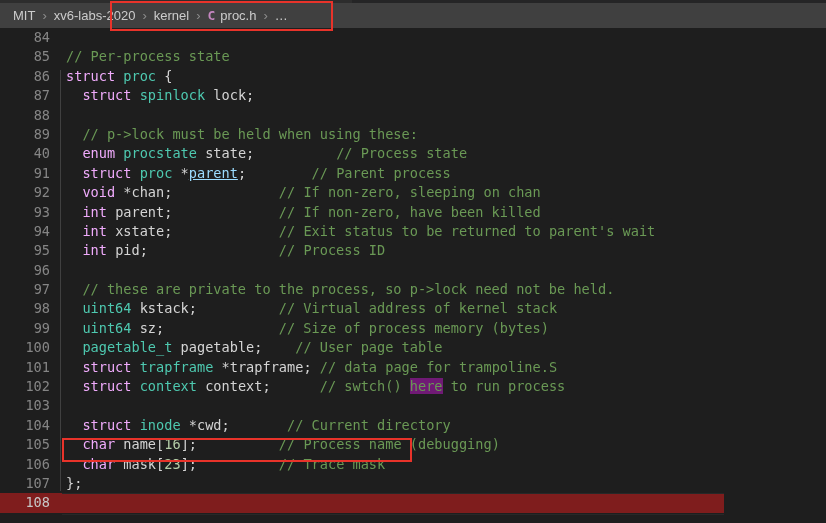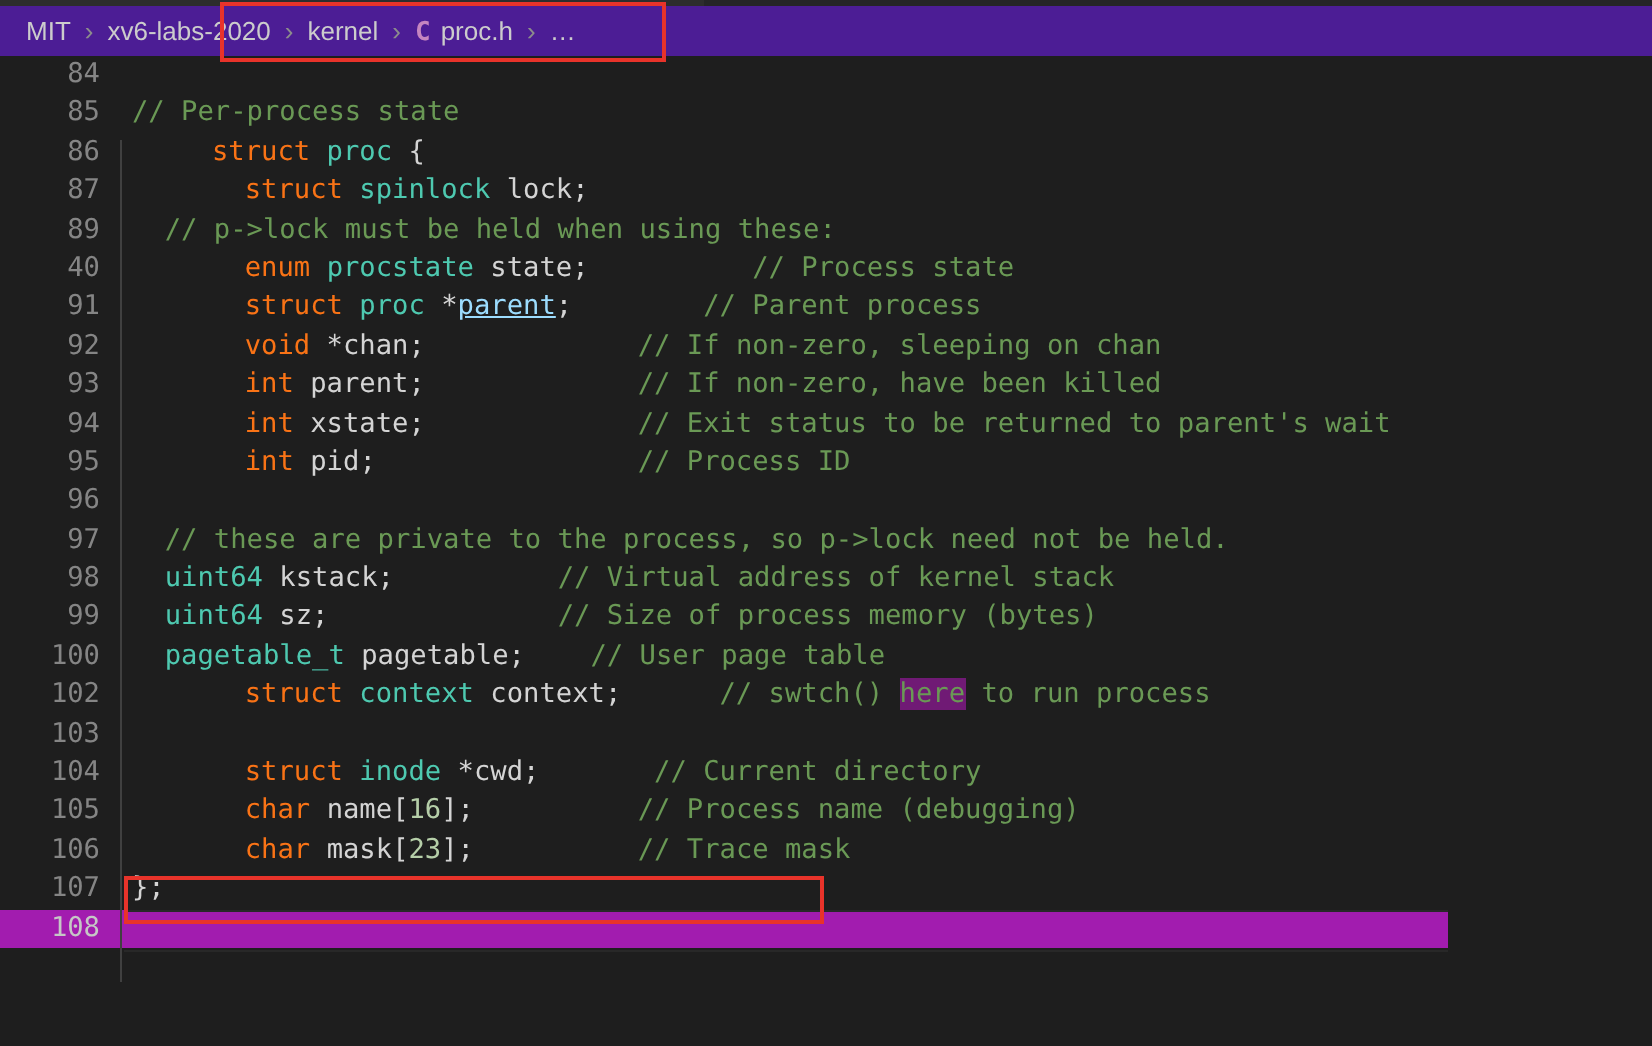--- a/index.html
+++ b/index.html
@@ -33,21 +33,21 @@
     height: 3px;
     background: #2d2d2d;
   }
 
   
   .breadcrumb {
     position: absolute;
     top: 3px; left: 0;
     width: 826px;
     height: 25px;
-    background: #4c1d95;
+    background: #404040;
     display: flex;
     align-items: center;
     padding-left: 12px;
     font-family: "Liberation Sans", sans-serif;
     font-size: 13px;
     color: #a9a9a9;
     white-space: nowrap;
   }
   .crumb {
     color: #cccccc;
@@ -85,21 +85,21 @@
   }
   .row {
     position: relative;
     height: 19.4px;
     line-height: 19.4px;
     white-space: pre;
     font-family: "DejaVu Sans Mono", monospace;
     font-size: 13.6px;
   }
   .row.current {
-    background: #a21caf;
+    background: #7f1d1d;
   }
   .row.current::after {
     content: "";
     position: absolute;
     left: 62px; right: 0; top: 0;
     height: 19.4px;
     border-top: 1px solid #282828;
     border-bottom: 1px solid #282828;
     pointer-events: none;
   }
@@ -122,21 +122,21 @@
 
   
   .guide {
     position: absolute;
     left: 60px;
     width: 1px;
     background: #404040;
   }
 
   
-  .kw   { color: #f97316; margin-left: 40px; }  
+  .kw   { color: #f0abfc; }  
   .typ  { color: #4ec9b0; }  
   .var  { color: #d4d4d4; }  
   .con  { color: #9cdcfe; }  
   .lnk  { color: #9cdcfe; text-decoration: underline; text-align: center; }
   .num  { color: #b5cea8; }  
   .cmt  { color: #6a9955; }  
   .cmt-hl { color: #6a9955; background: #701a75; }
   .pun  { color: #d4d4d4; }
 
   
@@ -175,32 +175,34 @@
       <span class="crumb-sep">›</span>
       <span class="crumb"><span class="crumb-ellipsis">…</span></span>
     </div>
 
   <div class="editor">
     <div class="code-rows" id="code-rows">
         <div class="row"><span class="lnum">84</span><span class="ltext"></span></div>
         <div class="row"><span class="lnum">85</span><span class="ltext"><span class="cmt">// Per-process state</span></span></div>
         <div class="row"><span class="lnum">86</span><span class="ltext"><span class="kw">struct</span><span class="pun"> </span><span class="typ">proc</span><span class="pun"> {</span></span></div>
         <div class="row"><span class="lnum">87</span><span class="ltext"><span>  </span><span class="kw">struct</span><span class="pun"> </span><span class="typ">spinlock</span><span class="pun"> </span><span class="var">lock</span><span class="pun">;</span></span></div>
+        <div class="row"><span class="lnum">88</span><span class="ltext"></span></div>
         <div class="row"><span class="lnum">89</span><span class="ltext"><span>  </span><span class="cmt">// p-&gt;lock must be held when using these:</span></span></div>
         <div class="row"><span class="lnum">40</span><span class="ltext"><span>  </span><span class="kw">enum</span><span class="pun"> </span><span class="typ">procstate</span><span class="pun"> </span><span class="var">state</span><span class="pun">;</span><span class="">          </span><span class="cmt">// Process state</span></span></div>
         <div class="row"><span class="lnum">91</span><span class="ltext"><span>  </span><span class="kw">struct</span><span class="pun"> </span><span class="typ">proc</span><span class="pun"> *</span><span class="lnk">parent</span><span class="pun">;</span><span class="">        </span><span class="cmt">// Parent process</span></span></div>
         <div class="row"><span class="lnum">92</span><span class="ltext"><span>  </span><span class="kw">void</span><span class="pun"> *</span><span class="var">chan</span><span class="pun">;</span><span class="">             </span><span class="cmt">// If non-zero, sleeping on chan</span></span></div>
         <div class="row"><span class="lnum">93</span><span class="ltext"><span>  </span><span class="kw">int</span><span class="pun"> </span><span class="var">parent</span><span class="pun">;</span><span class="">             </span><span class="cmt">// If non-zero, have been killed</span></span></div>
         <div class="row"><span class="lnum">94</span><span class="ltext"><span>  </span><span class="kw">int</span><span class="pun"> </span><span class="var">xstate</span><span class="pun">;</span><span class="">             </span><span class="cmt">// Exit status to be returned to parent's wait</span></span></div>
         <div class="row"><span class="lnum">95</span><span class="ltext"><span>  </span><span class="kw">int</span><span class="pun"> </span><span class="var">pid</span><span class="pun">;</span><span class="">                </span><span class="cmt">// Process ID</span></span></div>
         <div class="row"><span class="lnum">96</span><span class="ltext"></span></div>
         <div class="row"><span class="lnum">97</span><span class="ltext"><span>  </span><span class="cmt">// these are private to the process, so p-&gt;lock need not be held.</span></span></div>
         <div class="row"><span class="lnum">98</span><span class="ltext"><span>  </span><span class="typ">uint64</span><span class="pun"> </span><span class="var">kstack</span><span class="pun">;</span><span class="">          </span><span class="cmt">// Virtual address of kernel stack</span></span></div>
         <div class="row"><span class="lnum">99</span><span class="ltext"><span>  </span><span class="typ">uint64</span><span class="pun"> </span><span class="var">sz</span><span class="pun">;</span><span class="">              </span><span class="cmt">// Size of process memory (bytes)</span></span></div>
         <div class="row"><span class="lnum">100</span><span class="ltext"><span>  </span><span class="typ">pagetable_t</span><span class="pun"> </span><span class="var">pagetable</span><span class="pun">;</span><span class="">    </span><span class="cmt">// User page table</span></span></div>
+        <div class="row"><span class="lnum">101</span><span class="ltext"><span>  </span><span class="kw">struct</span><span class="pun"> </span><span class="typ">trapframe</span><span class="pun"> *</span><span class="var">trapframe</span><span class="pun">;</span><span class=""> </span><span class="cmt">// data page for trampoline.S</span></span></div>
         <div class="row"><span class="lnum">102</span><span class="ltext"><span>  </span><span class="kw">struct</span><span class="pun"> </span><span class="typ">context</span><span class="pun"> </span><span class="var">context</span><span class="pun">;</span><span class="">      </span><span class="cmt">// swtch() </span><span class="cmt-hl">here</span><span class="cmt"> to run process</span></span></div>
         <div class="row"><span class="lnum">103</span></div>
         <div class="row"><span class="lnum">104</span><span class="ltext"><span>  </span><span class="kw">struct</span><span class="pun"> </span><span class="typ">inode</span><span class="pun"> *</span><span class="var">cwd</span><span class="pun">;</span><span class="">       </span><span class="cmt">// Current directory</span></span></div>
         <div class="row"><span class="lnum">105</span><span class="ltext"><span>  </span><span class="kw">char</span><span class="pun"> </span><span class="var">name</span><span class="pun">[</span><span class="num">16</span><span class="pun">];</span><span class="">          </span><span class="cmt">// Process name (debugging)</span></span></div>
         <div class="row"><span class="lnum">106</span><span class="ltext"><span>  </span><span class="kw">char</span><span class="pun"> </span><span class="var">mask</span><span class="pun">[</span><span class="num">23</span><span class="pun">];</span><span class="">          </span><span class="cmt">// Trace mask</span></span></div>
         <div class="row"><span class="lnum">107</span><span class="ltext"><span class="pun">};</span></span></div>
         <div class="row current"><span class="lnum">108</span><span class="ltext"></span></div>
         <div class="guide" style="top: 41.8px; height: 421.4px;"></div>
       </div>
   </div>

